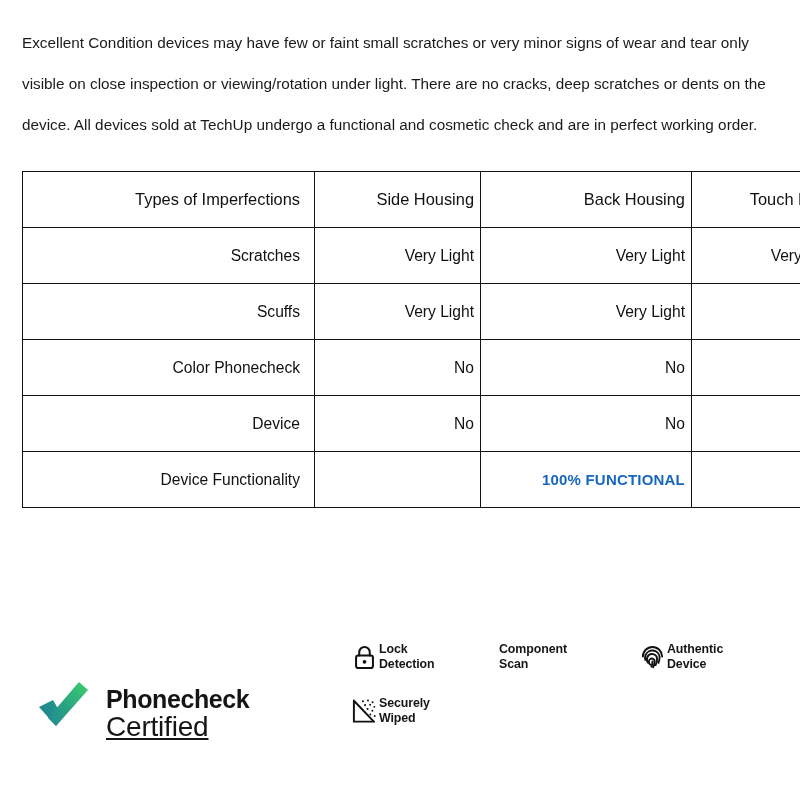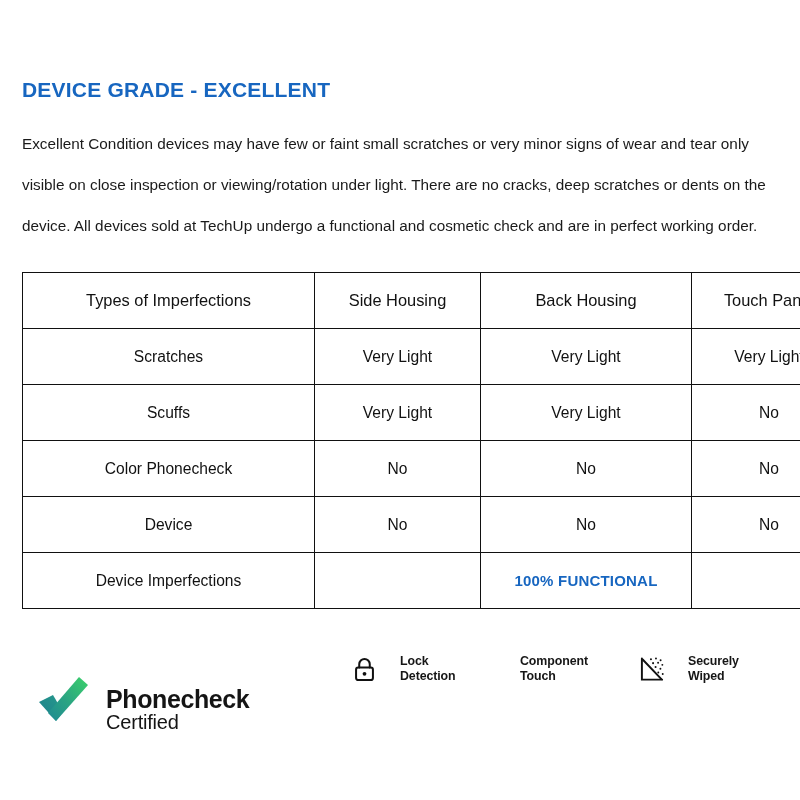--- a/index.html
+++ b/index.html
@@ -54,24 +54,24 @@
   .grade-table td {
     border: 1.6px solid #111111;
     height: 55px;
     font-size: 15.6px;
     color: #111111;
     padding: 0 14px;
     vertical-align: middle;
   }
   .grade-table .col-label {
     width: 263px;
-    text-align: center;
+    text-align: right;
   }
   .grade-table .col-val {
-    text-align: center;
+    text-align: right;
     padding: 0 6px;
   }
   .grade-table .c1 { width: 153px; }
   .grade-table .c2 { width: 198px; margin-left: 28px; }
   .grade-table .c3 { width: 142px; }
   .grade-table thead td,
   .grade-table .header-row td {
     font-size: 16.4px;
   }
   .func-value {
@@ -112,38 +112,39 @@
   .logo-text .l1 {
     display: block;
     font-size: 25px;
     font-weight: bold;
     color: #151515;
     letter-spacing: -0.4px;
     margin-top: 20px;
   }
   .logo-text .l2 {
     display: block;
-    font-size: 20px;
+    font-size: 28px;
     font-weight: normal;
     color: #151515;
     letter-spacing: -0.2px;
+    text-decoration: underline;
   }
 
   
   .badges {
     display: grid;
     grid-template-columns: 148px 140px 136px;
     grid-auto-rows: 54px;
     margin-top: 4px;
     margin-right: 4px;
   }
   .badge {
     display: flex;
-    align-items: center;
-    gap: 22px;
+    align-items: flex-start;
+    gap: 1px;
   }
   .badge-icon {
     width: 28px;
     height: 30px;
     flex: none;
     display: flex;
     align-items: center;
     justify-content: center;
   }
   .badge-icon.blank { width: 0; }
@@ -154,21 +155,20 @@
     color: #161616;
     white-space: pre-line;
     letter-spacing: -0.1px;
   }
 </style>
 </head>
 <body>
 
 <div class="page">
 
-  <h1 class="grade-title">DEVICE GRADE - EXCELLENT</h1>
 
   <p class="description">Excellent Condition devices may have few or faint small scratches or very minor signs of wear and tear only visible on close inspection or viewing/rotation under light. There are no cracks, deep scratches or dents on the device. All devices sold at TechUp undergo a functional and cosmetic check and are in perfect working order.</p>
 
   <table class="grade-table">
     <tbody>
       <tr class="header-row">
         <td class="col-label">Types of Imperfections</td>
         <td class="col-val c1">Side Housing</td>
         <td class="col-val c2">Back Housing</td>
         <td class="col-val c3">Touch Panel</td>
@@ -196,21 +196,21 @@
       </tr>
 
       <tr>
         <td class="col-label">Device</td>
         <td class="col-val c1">No</td>
         <td class="col-val c2">No</td>
         <td class="col-val c3">No</td>
       </tr>
 
       <tr>
-        <td class="col-label">Device Imperfections</td>
+        <td class="col-label">Device Functionality</td>
         <td class="col-val c1"></td>
         <td class="col-val c2">
           <span class="func-value">100% FUNCTIONAL</span>
         </td>
         <td class="col-val c3"></td>
       </tr>
     </tbody>
   </table>
 
   <div class="footer">
@@ -249,23 +249,38 @@
             <circle cx="12" cy="17.5" r="2" fill="#111"></circle>
           </svg>
         </span>
         <span class="badge-label">Lock
 Detection</span>
       </div>
 
       <div class="badge">
         <span class="badge-icon blank"></span>
         <span class="badge-label">Component
-Touch</span>
+Scan</span>
       </div>
 
+      <div class="badge">
+        <span class="badge-icon">
+          <svg viewBox="0 0 26 28" width="25" height="27" aria-hidden="true">
+            <g fill="none" stroke="#111" stroke-linecap="round">
+              <path d="M3 13a10 10 0 0 1 20 0" stroke-width="2"></path>
+              <path d="M5.6 16.5A8 8 0 0 1 5.6 12a7.6 7.6 0 0 1 14.8 1.5c0 2-.4 4-1.2 6" stroke-width="2"></path>
+              <path d="M8.3 19.5a6 6 0 0 1-.6-6 5.3 5.3 0 0 1 10.1 2c0 2.4-.6 4.5-1.6 6.4" stroke-width="2"></path>
+              <path d="M10.9 21.5a3.6 3.6 0 0 1 .2-6.2 3 3 0 0 1 4.2 2.7c0 2.3-.6 4.3-1.7 6" stroke-width="2"></path>
+              <path d="M13 18.2c0 2-.3 3.8-1 5.4" stroke-width="2"></path>
+            </g>
+          </svg>
+        </span>
+        <span class="badge-label">Authentic
+Device</span>
+      </div>
 
 
 
       <div class="badge">
         <span class="badge-icon">
           <svg viewBox="0 0 28 28" width="27" height="27" aria-hidden="true">
             <path d="M3 2.5V24.5H24" fill="none" stroke="#111" stroke-width="2" stroke-linecap="round"></path>
             <path d="M3.8 3.6 23.2 24" fill="none" stroke="#111" stroke-width="2" stroke-linecap="round"></path>
             <g fill="#111">
               <circle cx="12.4" cy="3.4" r="1.05"></circle>

